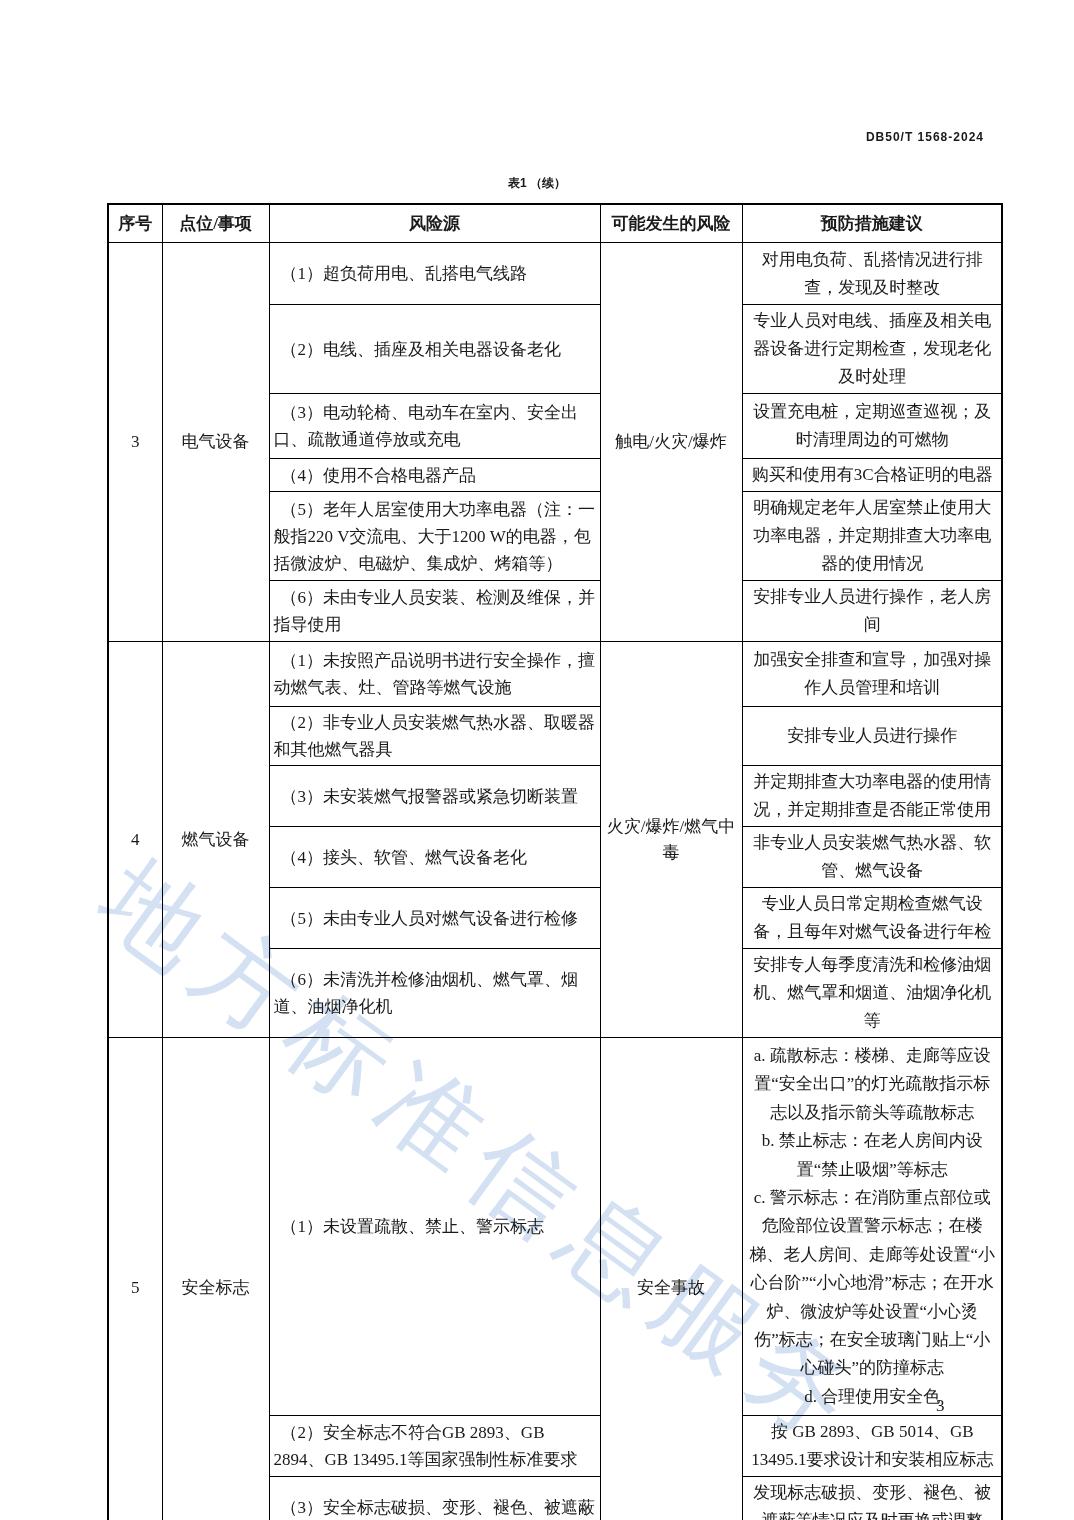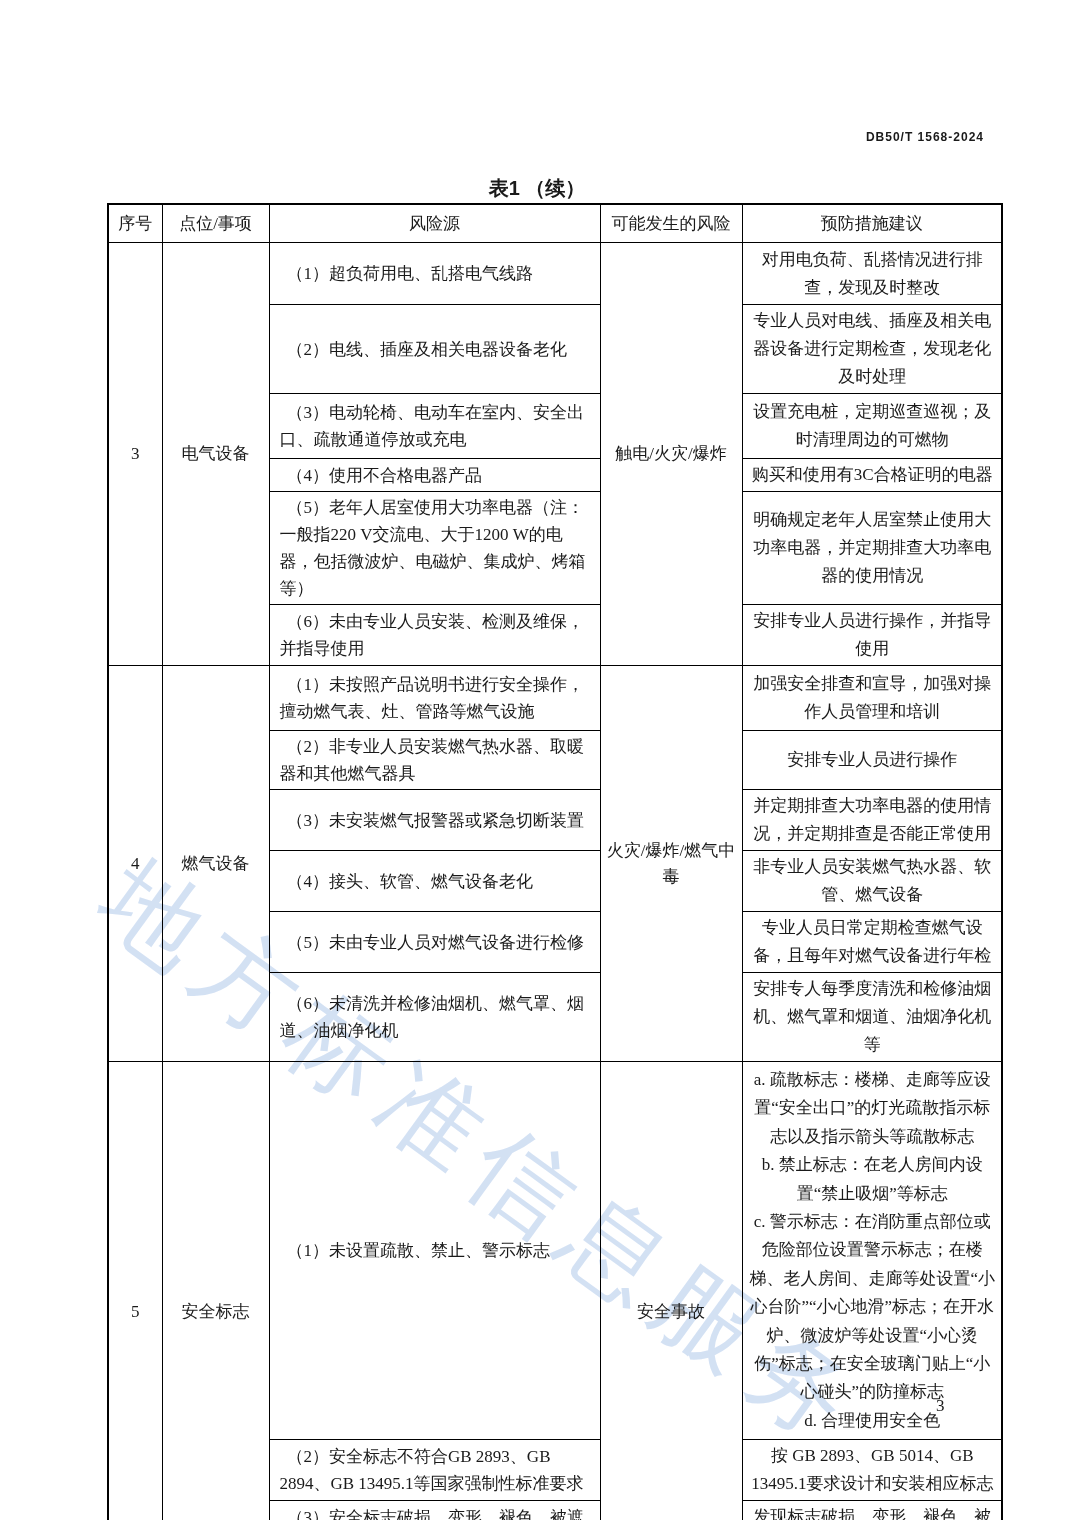--- a/index.html
+++ b/index.html
@@ -34,49 +34,49 @@
     font-size:12px;
     letter-spacing:1px;
     z-index:2;
   }
   .table-title{
     position:absolute;
     top:175px;left:0;width:100%;
     text-align:center;
     font-family:"Liberation Sans","DejaVu Sans",sans-serif;
     font-weight:700;
-    font-size:20px;
+    font-size:12px;
     z-index:2;
   }
   table.risk-table{
     position:absolute;
     top:203px;left:107px;
     border-collapse:collapse;
     table-layout:fixed;
     width:894px;
     z-index:1;
     background:transparent;
   }
   .risk-table th,.risk-table td{
     border:1px solid #000;
     font-size:17px;
     vertical-align:middle;
     overflow:hidden;
   }
   table.risk-table{border:2px solid #000;}
   .risk-table thead th{
     height:37px;
-    font-weight:400;
+    font-weight:700;
     text-align:center;
     padding:0 2px;
   }
   td.c{text-align:center;padding:0 3px;line-height:26px;}
   td.src{
     text-align:left;
-    padding:2px 4px 2px 10px;
+    padding:2px 4px 2px 4px;
     text-indent:7px;
     line-height:27px;
   }
   td.prev{
     text-align:center;
     padding:2px 3px 2px 4px;
     line-height:28px;
   }
   td.pre{white-space:pre-line;line-height:28.4px;padding-top:4px;padding-bottom:4px;}
   .page-num{
@@ -134,21 +134,21 @@
       <tr style="height:30px">
         <td class="src">（4）使用不合格电器产品</td>
         <td class="prev">购买和使用有3C合格证明的电器</td>
       </tr>
       <tr style="height:87px">
         <td class="src">（5）老年人居室使用大功率电器（注：一般指220 V交流电、大于1200 W的电器，包括微波炉、电磁炉、集成炉、烤箱等）</td>
         <td class="prev">明确规定老年人居室禁止使用大功率电器，并定期排查大功率电器的使用情况</td>
       </tr>
       <tr style="height:45px">
         <td class="src">（6）未由专业人员安装、检测及维保，并指导使用</td>
-        <td class="prev">安排专业人员进行操作，并指导使用</td>
+        <td class="prev">安排专业人员进行操作，老人房间</td>
       </tr>
 
       <tr style="height:65px">
         <td rowspan="6" class="c">4</td>
         <td rowspan="6" class="c">燃气设备</td>
         <td class="src">（1）未按照产品说明书进行安全操作，擅动燃气表、灶、管路等燃气设施</td>
         <td rowspan="6" class="c">火灾/爆炸/燃气中毒</td>
         <td class="prev">加强安全排查和宣导，加强对操作人员管理和培训</td>
       </tr>
       <tr style="height:55px">

